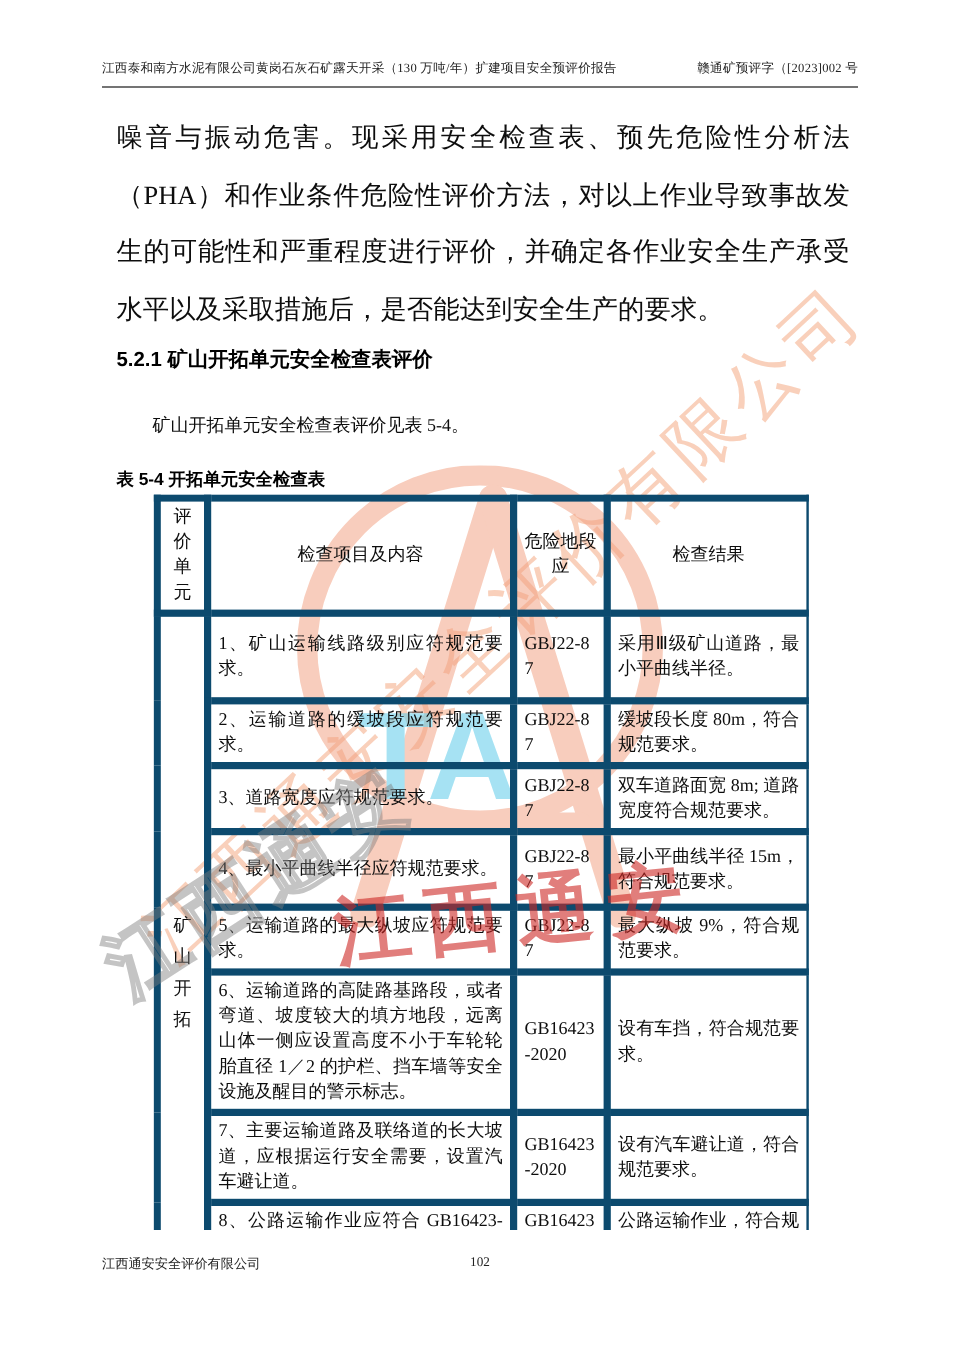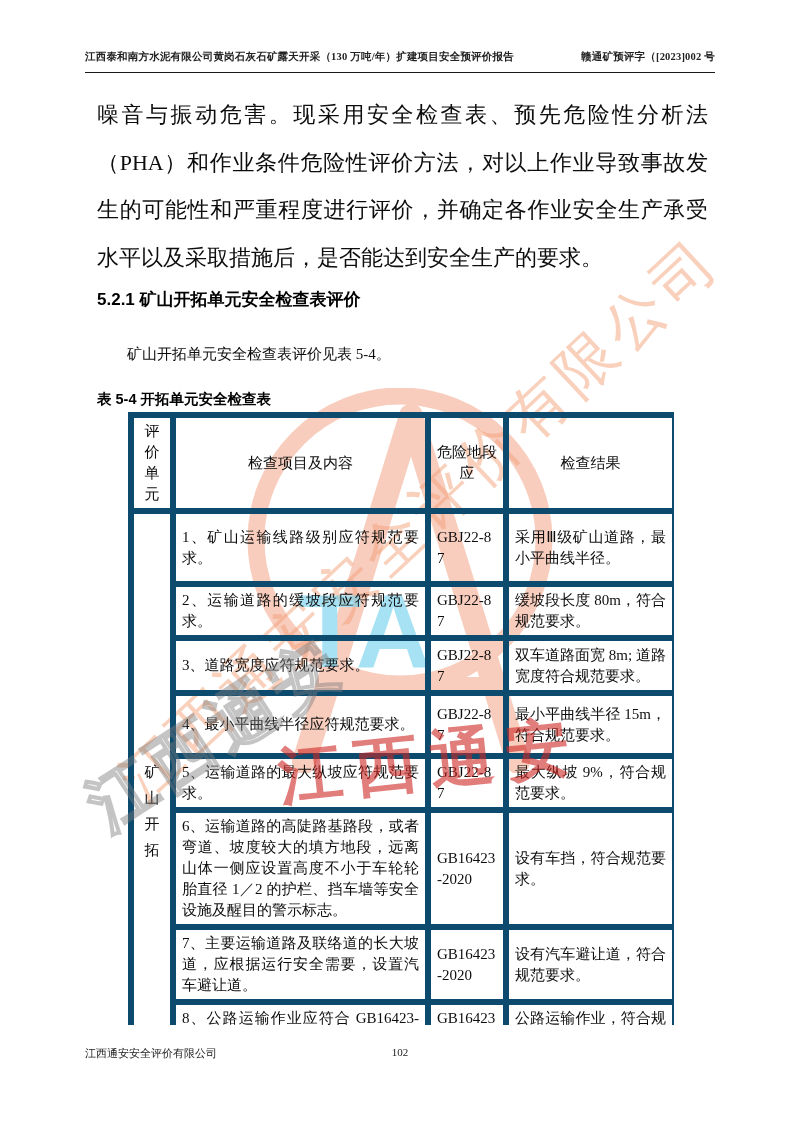--- a/index.html
+++ b/index.html
@@ -10,21 +10,20 @@
     overflow:hidden;
     font-family:"Liberation Serif", serif;
     color:#111;
   }
   
   .doc-header{
     position:absolute;left:85px;top:50px;width:630px;
     display:flex;justify-content:space-between;
     font-size:10.5px;color:#222;letter-spacing:0.2px;
     font-family:"Liberation Serif", serif;
-    font-weight:bold;
   }
   .header-rule{
     position:absolute;left:85px;top:72px;width:630px;height:0;
     border-top:1.6px solid #1a1a1a;
   }
   
   .para1{
     position:absolute;left:97px;top:91px;width:611px;
     font-size:22px;line-height:47.5px;
     text-align:justify;color:#0d0d0d;

